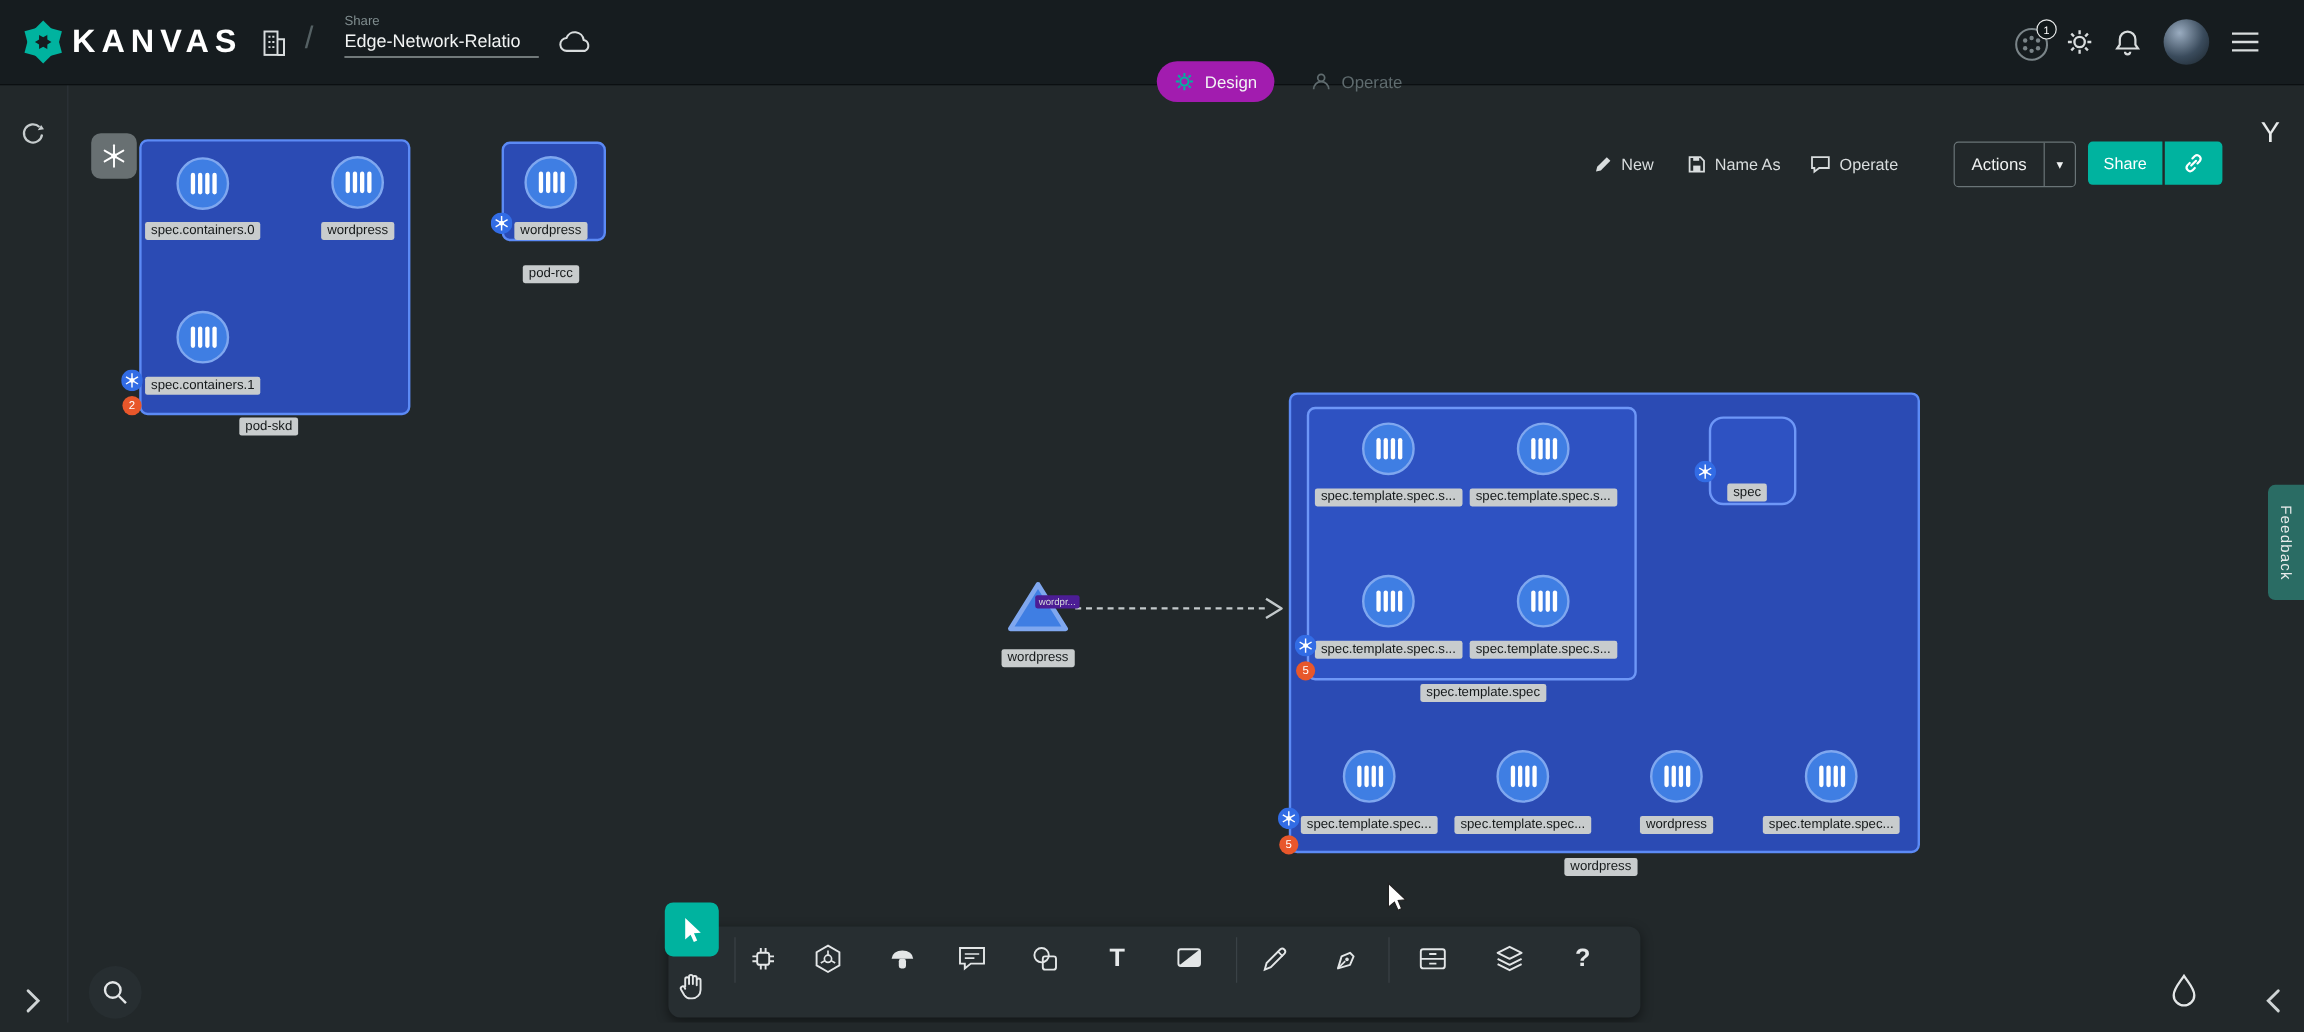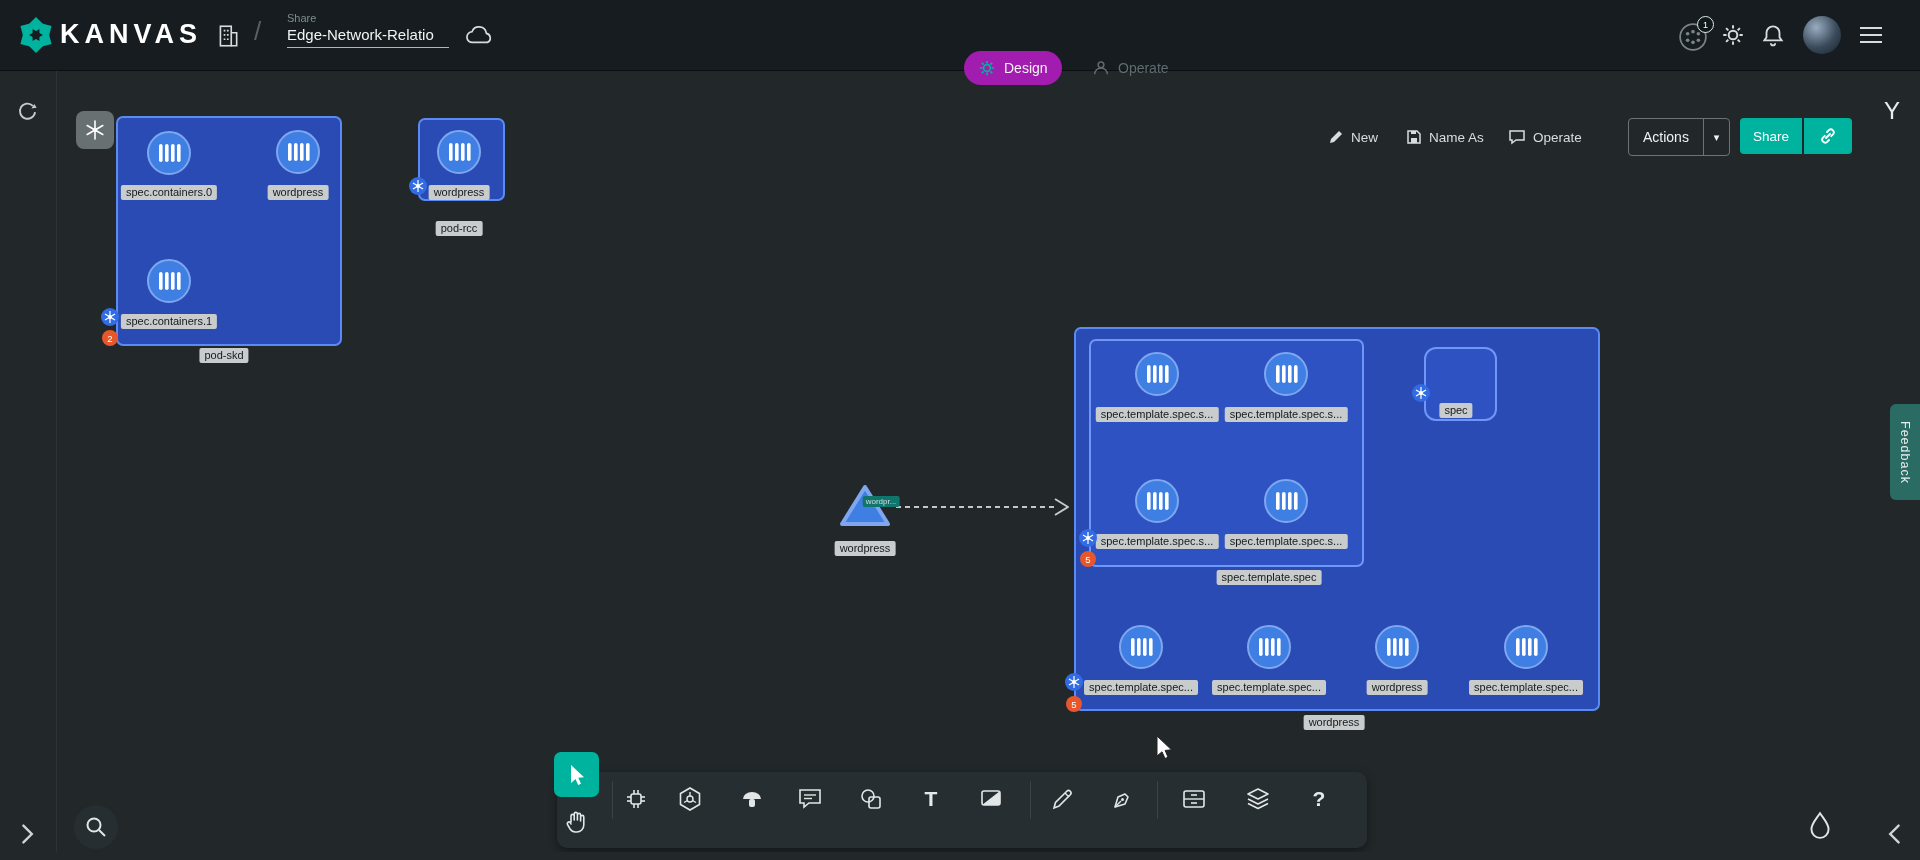--- a/index.html
+++ b/index.html
@@ -45,21 +45,21 @@
   .collab-y{position:absolute;left:1884px;top:97px;font-size:24px;color:#E8EBEB}
   .feedback-tab{position:absolute;left:1890px;top:404px;width:30px;height:96px;background:#2A6C64;
                 border-radius:6px 0 0 6px;display:flex;align-items:center;justify-content:center}
   .feedback-text{writing-mode:vertical-rl;font-size:12.5px;color:#E9ECEC;letter-spacing:1px}
 
   
   .group{position:absolute;background:#2B4BB4;border:2px solid #5C8AF5;border-radius:7px}
   .group.inner{background:#2E52C2;border-color:#6E97F7}
   .chip{position:absolute;transform:translateX(-50%);background:#C8CCCD;color:#15191A;
         font-size:11px;line-height:15px;padding:0 5px;border-radius:2px;white-space:nowrap;z-index:6}
-  .chip.tiny{font-size:8px;line-height:11px;background:#0f766e;color:#D8DCDD;padding:0 3px}
+  .chip.tiny{font-size:8px;line-height:11px;background:#4c1d95;color:#D8DCDD;padding:0 3px}
   .node{position:absolute;width:46px;height:46px;z-index:5}
   .badge-k8s{position:absolute;z-index:7}
   .badge-orange{position:absolute;width:16px;height:16px;border-radius:50%;background:#E8572B;
                 color:#fff;font-size:9.5px;display:flex;align-items:center;justify-content:center;z-index:7}
   .spec-node{position:absolute;left:1424px;top:347px;width:69px;height:70px;background:#2E52C2;
              border:2px solid #6E97F7;border-radius:12px;z-index:5}
 
   
   .dock{position:absolute;left:557px;top:772px;width:810px;height:76px;background:#272E31;
         border-radius:10px;box-shadow:0 3px 10px rgba(0,0,0,.45);z-index:20}
@@ -335,21 +335,21 @@
         <line x1="9" y1="9" x2="14" y2="12"></line>
       <line x1="9" y1="9" x2="9" y2="15"></line>
         <line x1="9" y1="9" x2="4" y2="12"></line>
         <line x1="9" y1="9" x2="4" y2="6"></line>
     </g>
     <circle cx="9" cy="9" r="2" fill="#FFFFFF"></circle>
   </svg>
   <div class="badge-orange" style="left:1066px;top:696px">5</div>
 
   <div class="group inner" style="left:1089px;top:339px;width:271px;height:224px"></div>
-  <div class="chip" style="left:1269px;top:570px">spec.template.spec</div>
+  <div class="chip" style="left:1236px;top:570px">spec.template.spec</div>
   <svg class="badge-k8s" style="left:1079px;top:529px" width="18" height="18" viewBox="0 0 18 18">
     <circle cx="9" cy="9" r="9" fill="#326CE5"></circle>
     <g stroke="#FFFFFF" stroke-width="1.2">
       <line x1="9" y1="9" x2="9" y2="3"></line>
         <line x1="9" y1="9" x2="14" y2="6"></line>
         <line x1="9" y1="9" x2="14" y2="12"></line>
       <line x1="9" y1="9" x2="9" y2="15"></line>
         <line x1="9" y1="9" x2="4" y2="12"></line>
         <line x1="9" y1="9" x2="4" y2="6"></line>
     </g>

